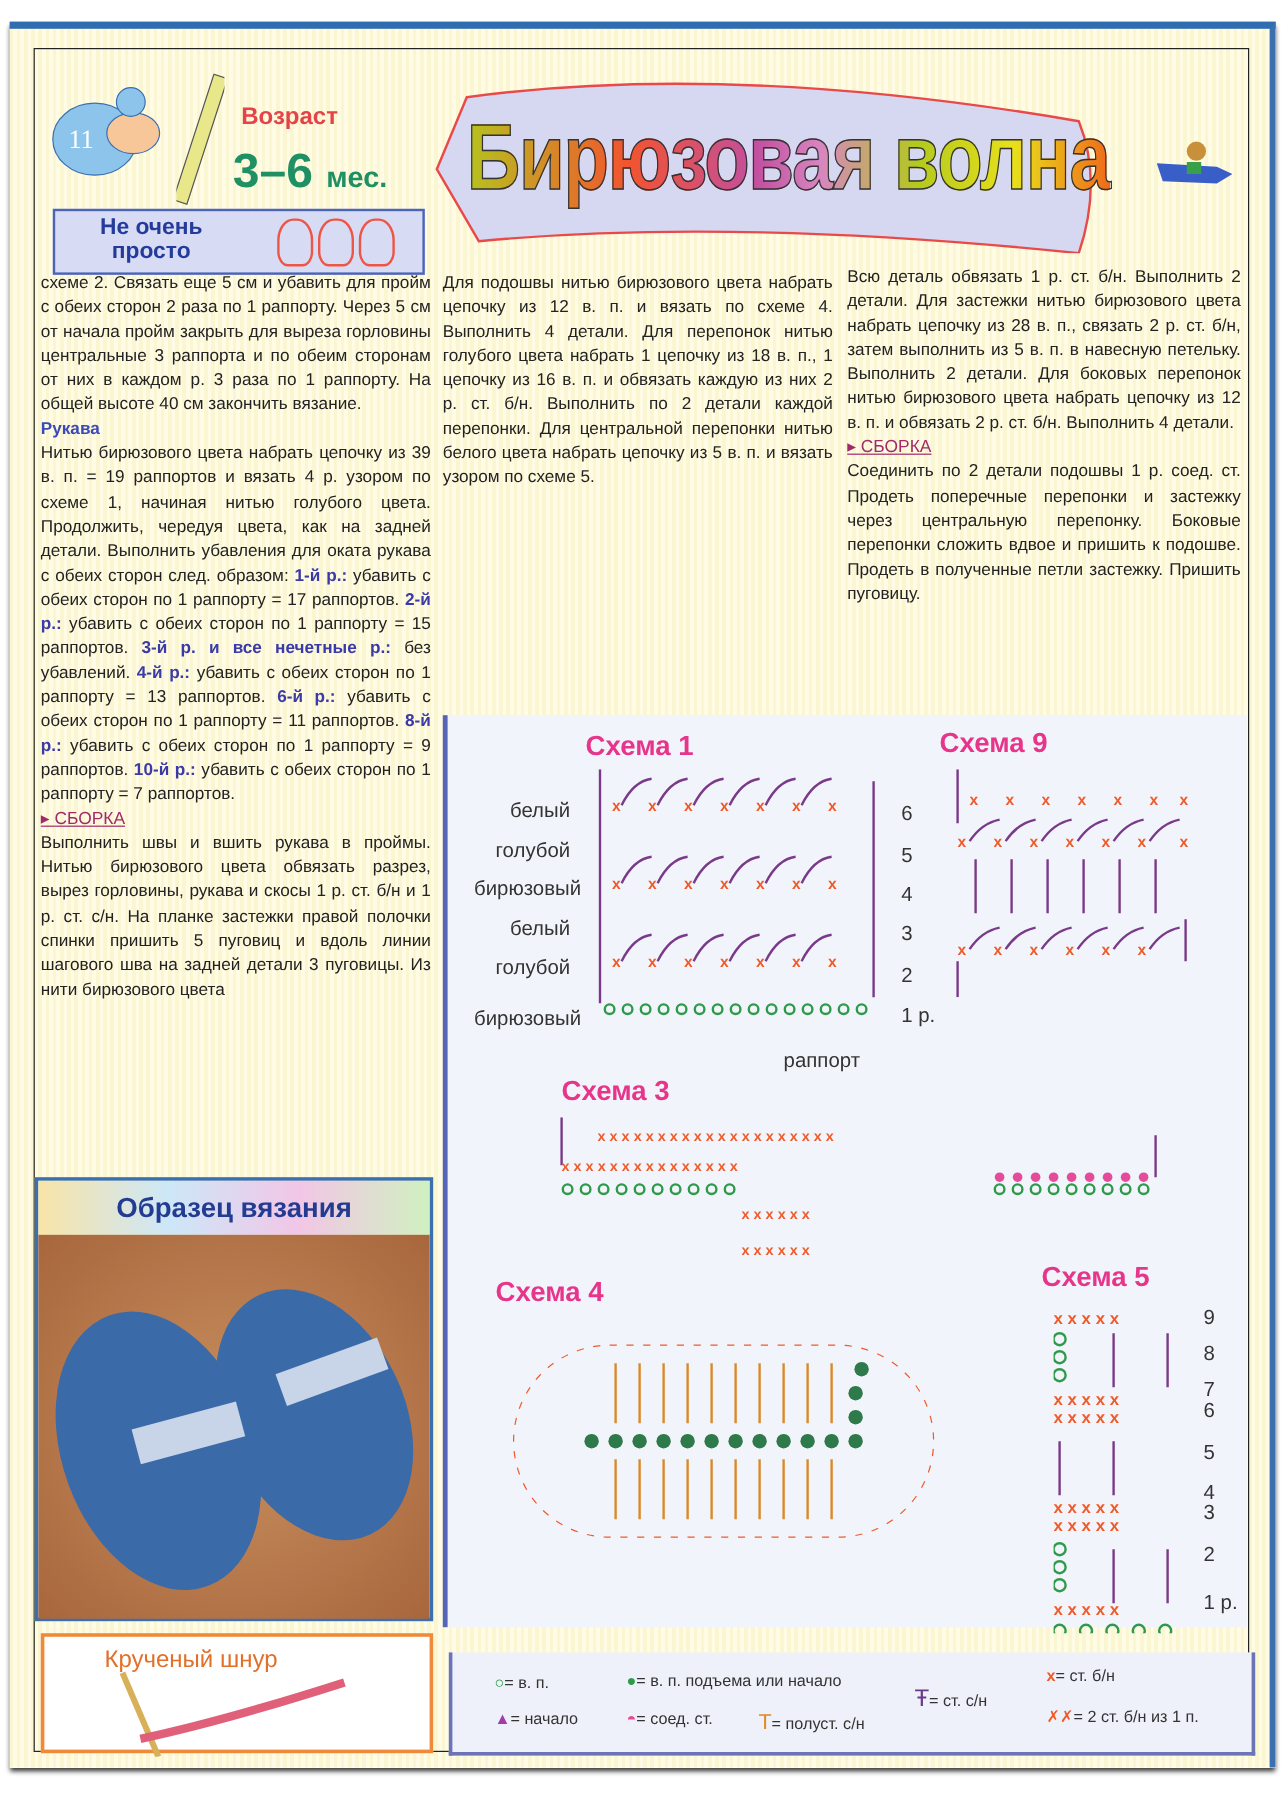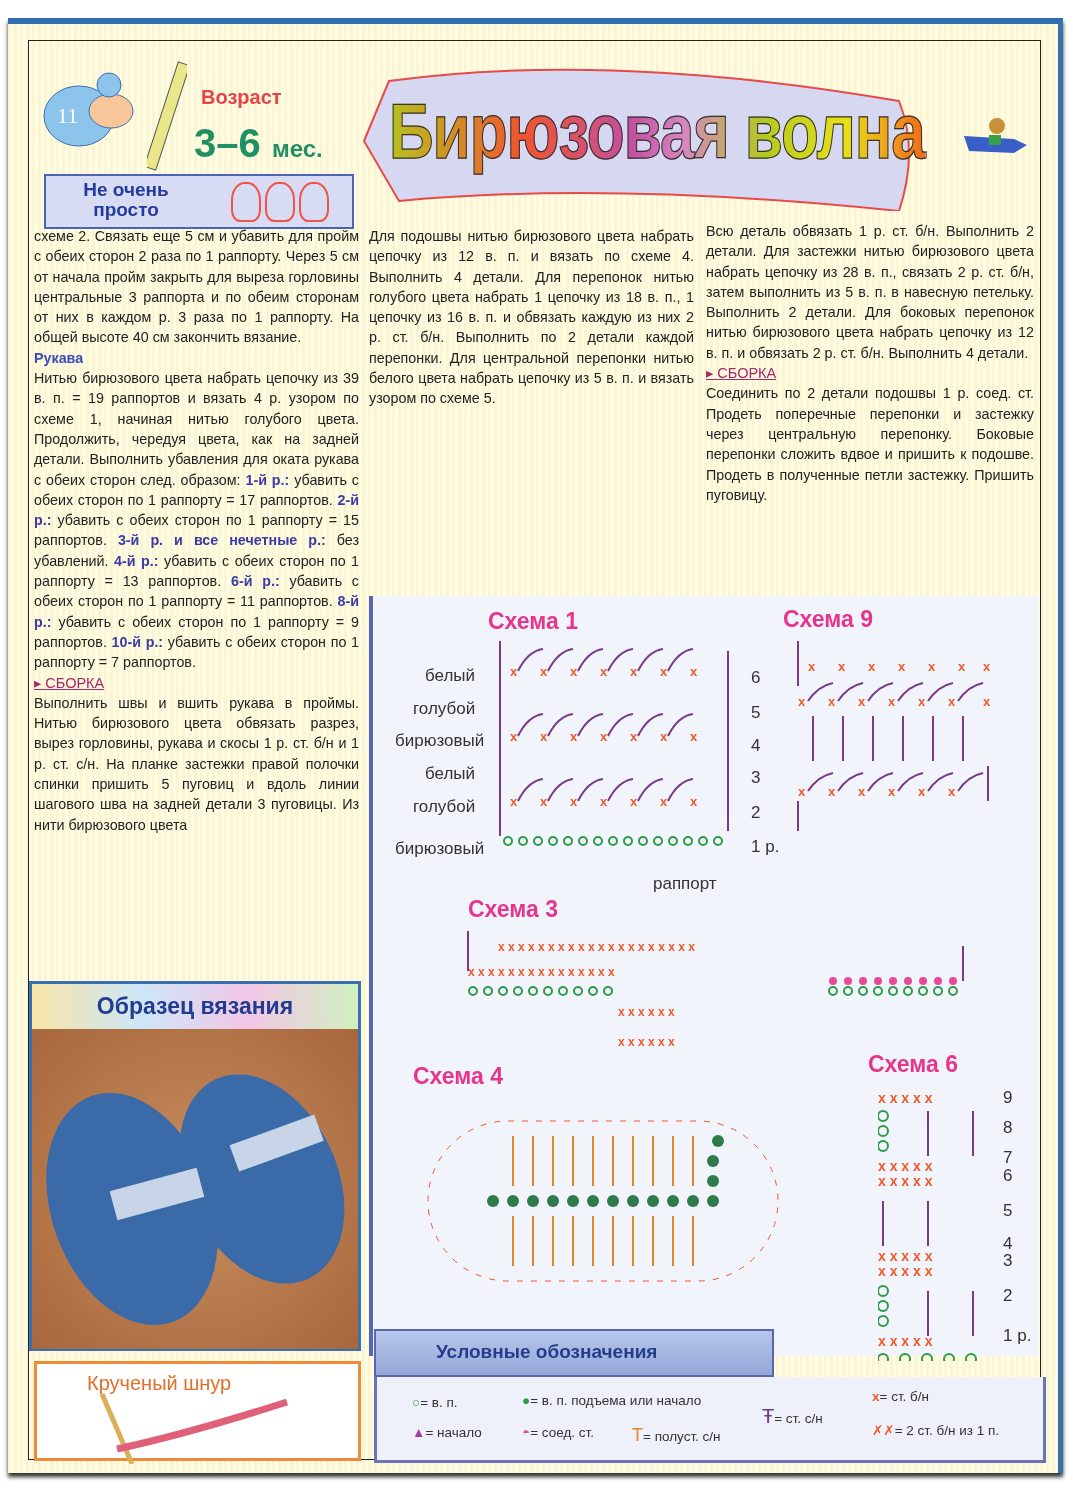--- a/index.html
+++ b/index.html
@@ -305,21 +305,21 @@
             <line x1="170" y1="110" x2="170" y2="160"></line>
             <line x1="190" y1="110" x2="190" y2="160"></line>
             <line x1="210" y1="110" x2="210" y2="160"></line>
             <line x1="230" y1="110" x2="230" y2="160"></line>
             <line x1="250" y1="110" x2="250" y2="160"></line>
             <line x1="270" y1="110" x2="270" y2="160"></line>
             <line x1="290" y1="110" x2="290" y2="160"></line>
           </g>
     </svg>
 
-    <div class="sch-title" style="left:495px;top:455px">Схема 6</div>
+    <div class="sch-title" style="left:495px;top:455px">Схема 5</div>
     <svg style="position:absolute;left:505px;top:495px" width="110" height="270">
       <g fill="#f05a28" font-size="14" font-weight="bold" font-family="Liberation Sans, sans-serif">
         <text x="0" y="12">x   x   x   x   x</text>
             <text x="0" y="80">x   x   x   x   x</text>
             <text x="0" y="95">x   x   x   x   x</text>
             <text x="0" y="170">x   x   x   x   x</text>
             <text x="0" y="185">x   x   x   x   x</text>
             <text x="0" y="255">x   x   x   x   x</text>
       </g>
       <g fill="none" stroke="#2e9a4a" stroke-width="2">
@@ -348,23 +348,20 @@
     <div class="lbl" style="left:630px;top:522px">8</div>
     <div class="lbl" style="left:630px;top:552px">7</div>
     <div class="lbl" style="left:630px;top:570px">6</div>
     <div class="lbl" style="left:630px;top:605px">5</div>
     <div class="lbl" style="left:630px;top:638px">4</div>
     <div class="lbl" style="left:630px;top:655px">3</div>
     <div class="lbl" style="left:630px;top:690px">2</div>
     <div class="lbl" style="left:630px;top:730px">1 р.</div>
   </div>
 
-  <div class="legend-head">
-        <span>Условные обозначения</span>
-      </div>
   <div class="legend">
     <div class="lg" style="left:35px;top:18px"><span style="color:#2e9a4a">○</span><span>= в. п.</span></div>
     <div class="lg" style="left:145px;top:16px"><span style="color:#2e9a4a">●</span><span>= в. п. подъема или начало</span></div>
     <div class="lg" style="left:385px;top:28px"><span style="color:#6a3a8a;font-size:20px">Ŧ</span><span>= ст. с/н</span></div>
     <div class="lg" style="left:495px;top:12px"><span style="color:#f05a28;font-weight:bold">x</span><span>= ст. б/н</span></div>
     <div class="lg" style="left:35px;top:48px"><span style="color:#a23ca8">▲</span><span>= начало</span></div>
     <div class="lg" style="left:145px;top:48px"><span style="color:#e64a9a">◓</span><span>= соед. ст.</span></div>
     <div class="lg" style="left:255px;top:48px"><span style="color:#e08a2a;font-size:18px">T</span><span>= полуст. с/н</span></div>
     <div class="lg" style="left:495px;top:45px"><span style="color:#f05a28">✗✗</span><span>= 2 ст. б/н из 1 п.</span></div>
   </div>

